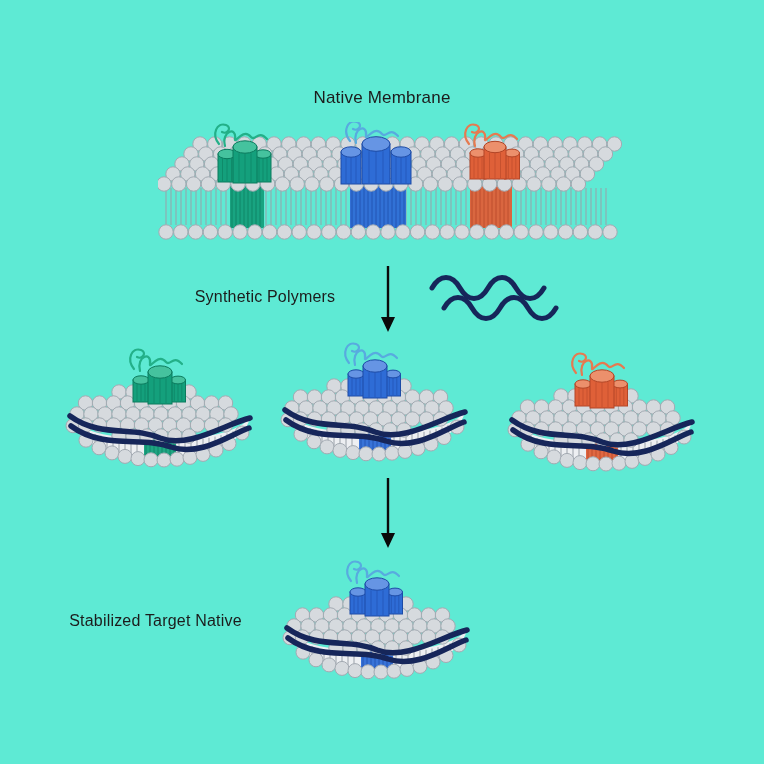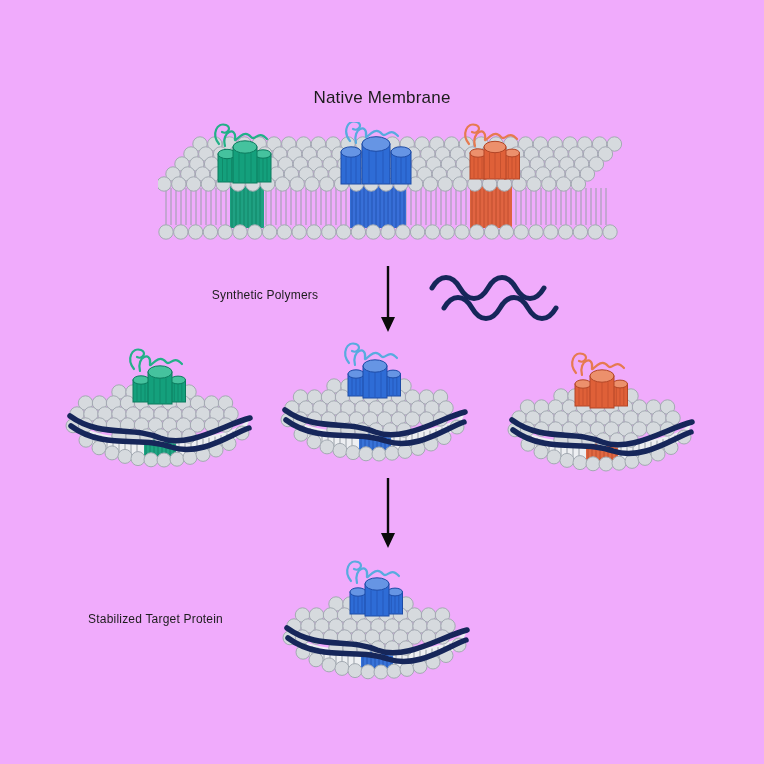--- a/index.html
+++ b/index.html
@@ -1,22 +1,22 @@
 <!DOCTYPE html>
 <html><head>
 <meta charset="utf-8">
 <style>
   html,body{margin:0;padding:0;background:#ffffff;}
   .canvas{
-    position:relative;width:764px;height:764px;background:#f0abfc;
+    position:relative;width:764px;height:764px;background:#5eead4;
     font-family:"Liberation Sans",sans-serif;overflow:hidden;
   }
   .abs{position:absolute;}
   .label{
-    position:absolute;font-size:12px;color:#1c1c1c;text-align:center;
+    position:absolute;font-size:16px;color:#1c1c1c;text-align:center;
     white-space:nowrap;letter-spacing:0.2px;
   }
   .title{font-size:17px;}
   svg{display:block;}
 </style>
 </head>
 <body>
 
 <div class="canvas">
 
@@ -731,21 +731,21 @@
       <path d="M15,80 C45,102 78,90 105,102 C134,113 170,88 195,82" fill="none" stroke="#16265a" stroke-width="5.5" stroke-linecap="round"></path>
       <path d="M16,90 C48,114 88,100 116,111 C146,121 176,98 194,92" fill="none" stroke="#16265a" stroke-width="5.5" stroke-linecap="round"></path>
     </svg>
 
 
   <svg id="arrow2" class="abs" style="left:377px;top:476px;" width="22" height="74" viewBox="0 0 22 74">
       <line x1="11" y1="2" x2="11" y2="58" stroke="#0a0a0a" stroke-width="2.4"></line>
       <polygon points="4,57 18,57 11,72" fill="#0a0a0a"></polygon>
     </svg>
 
-  <div class="label" style="left:28px;top:612px;width:255px;">Stabilized Target Protein</div>
+  <div class="label" style="left:28px;top:612px;width:255px;">Stabilized Target Native</div>
 
   <svg id="disc-final" class="abs" style="left:272px;top:548px;" width="210" height="150" viewBox="0 0 210 150">
       <path d="M15,78 A90,46 0 0 0 195,78 A90,26 0 0 1 15,78 Z" fill="#edeff2"></path>
       <rect x="89" y="98" width="32" height="26" fill="#2e6cd6" opacity="0.95"></rect>
       <line x1="91" y1="98" x2="91" y2="124" stroke="#1d4ba6" stroke-width="1" opacity="0.7"></line>
       <line x1="95" y1="98" x2="95" y2="124" stroke="#1d4ba6" stroke-width="1" opacity="0.7"></line>
       <line x1="99" y1="98" x2="99" y2="124" stroke="#1d4ba6" stroke-width="1" opacity="0.7"></line>
       <line x1="103" y1="98" x2="103" y2="124" stroke="#1d4ba6" stroke-width="1" opacity="0.7"></line>
       <line x1="107" y1="98" x2="107" y2="124" stroke="#1d4ba6" stroke-width="1" opacity="0.7"></line>
       <line x1="111" y1="98" x2="111" y2="124" stroke="#1d4ba6" stroke-width="1" opacity="0.7"></line>

